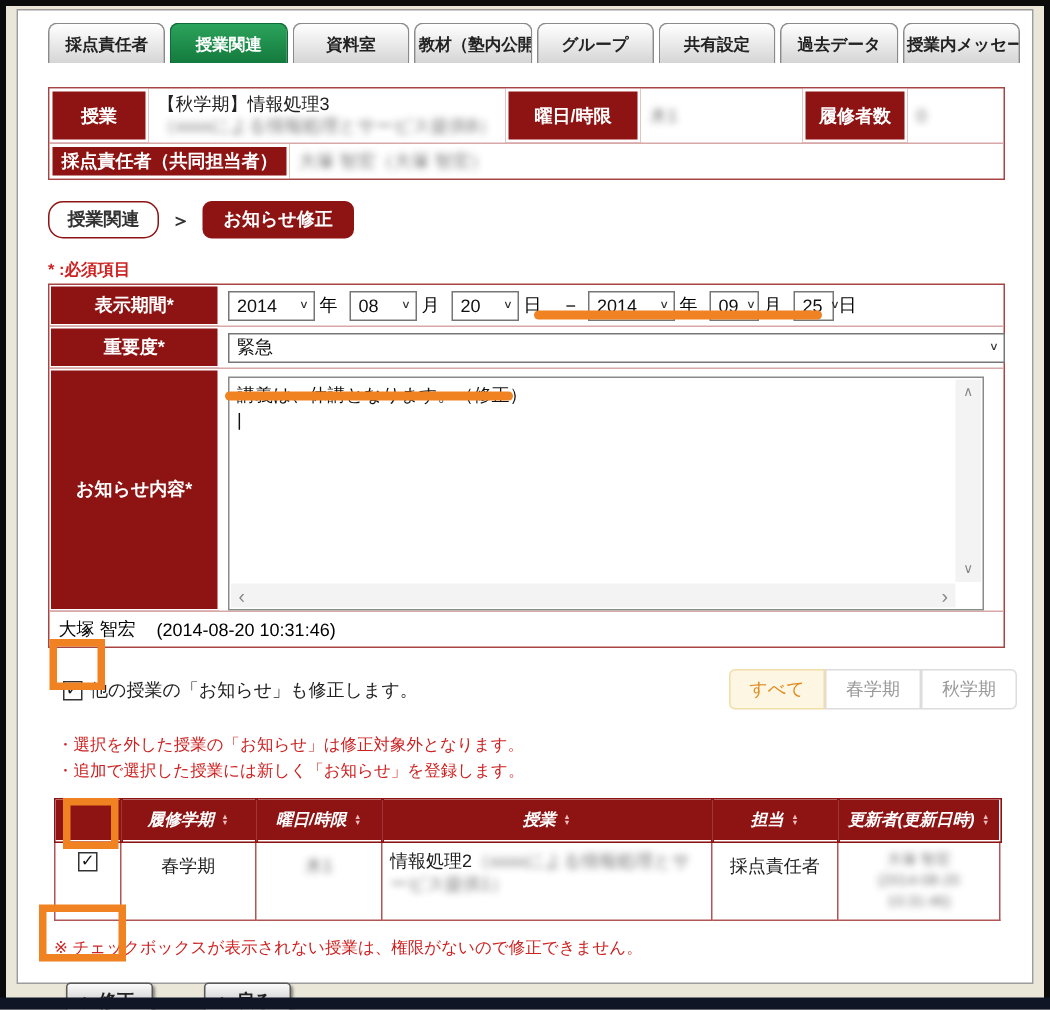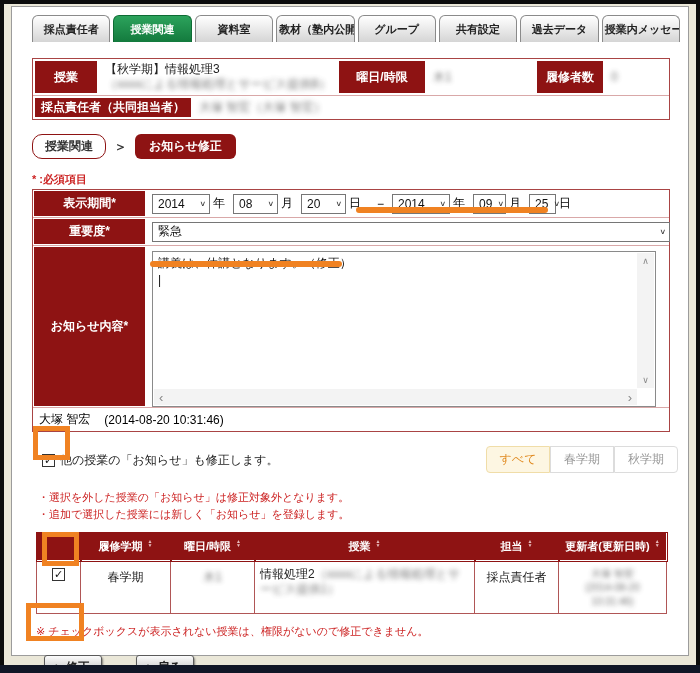--- a/index.html
+++ b/index.html
@@ -103,21 +103,21 @@
   .fbtn:last-child { border-radius:0 4px 4px 0; }
   .fbtn.active { background:#fdf6e2; border-color:#f0dda8; color:#e0891e; }
   .notes { margin-top:16px; margin-left:6px; }
   .note-line { font-size:11px; color:#cc2222; line-height:17px; }
   
   .ctable { margin-top:9px; margin-left:4px; width:630px; border-collapse:collapse; table-layout:fixed; }
   .ctable th {
     background:#8e1313; color:#fff; font-size:11px; font-weight:bold;
     border:1px solid #fff; outline:1px solid #8e1313; padding:6px 2px; cursor:pointer;
   }
-  .th-inner { display:flex; align-items:flex-start; justify-content:center; gap:5px; }
+  .th-inner { display:flex; align-items:center; justify-content:center; gap:5px;font-style:italic; }
   .sort-icon { display:flex; flex-direction:column; line-height:4px; font-size:5px; color:#e8bcbc; }
   .ctable td { border:1px solid #b05656; font-size:12px; color:#222; padding:4px 5px; vertical-align:top; background:#fff; }
   .td-center { text-align:center; }
   .cell-chk { display:flex; justify-content:center; padding-top:3px; }
   .table-note { margin-top:10px; margin-left:4px; font-size:11px; color:#cc2222; }
   
   .actions { margin-top:16px; margin-left:12px; display:flex; gap:34px; }
   .gbtn {
     display:inline-flex; align-items:center; gap:2px;
     font-size:12px; font-weight:bold; color:#222;

